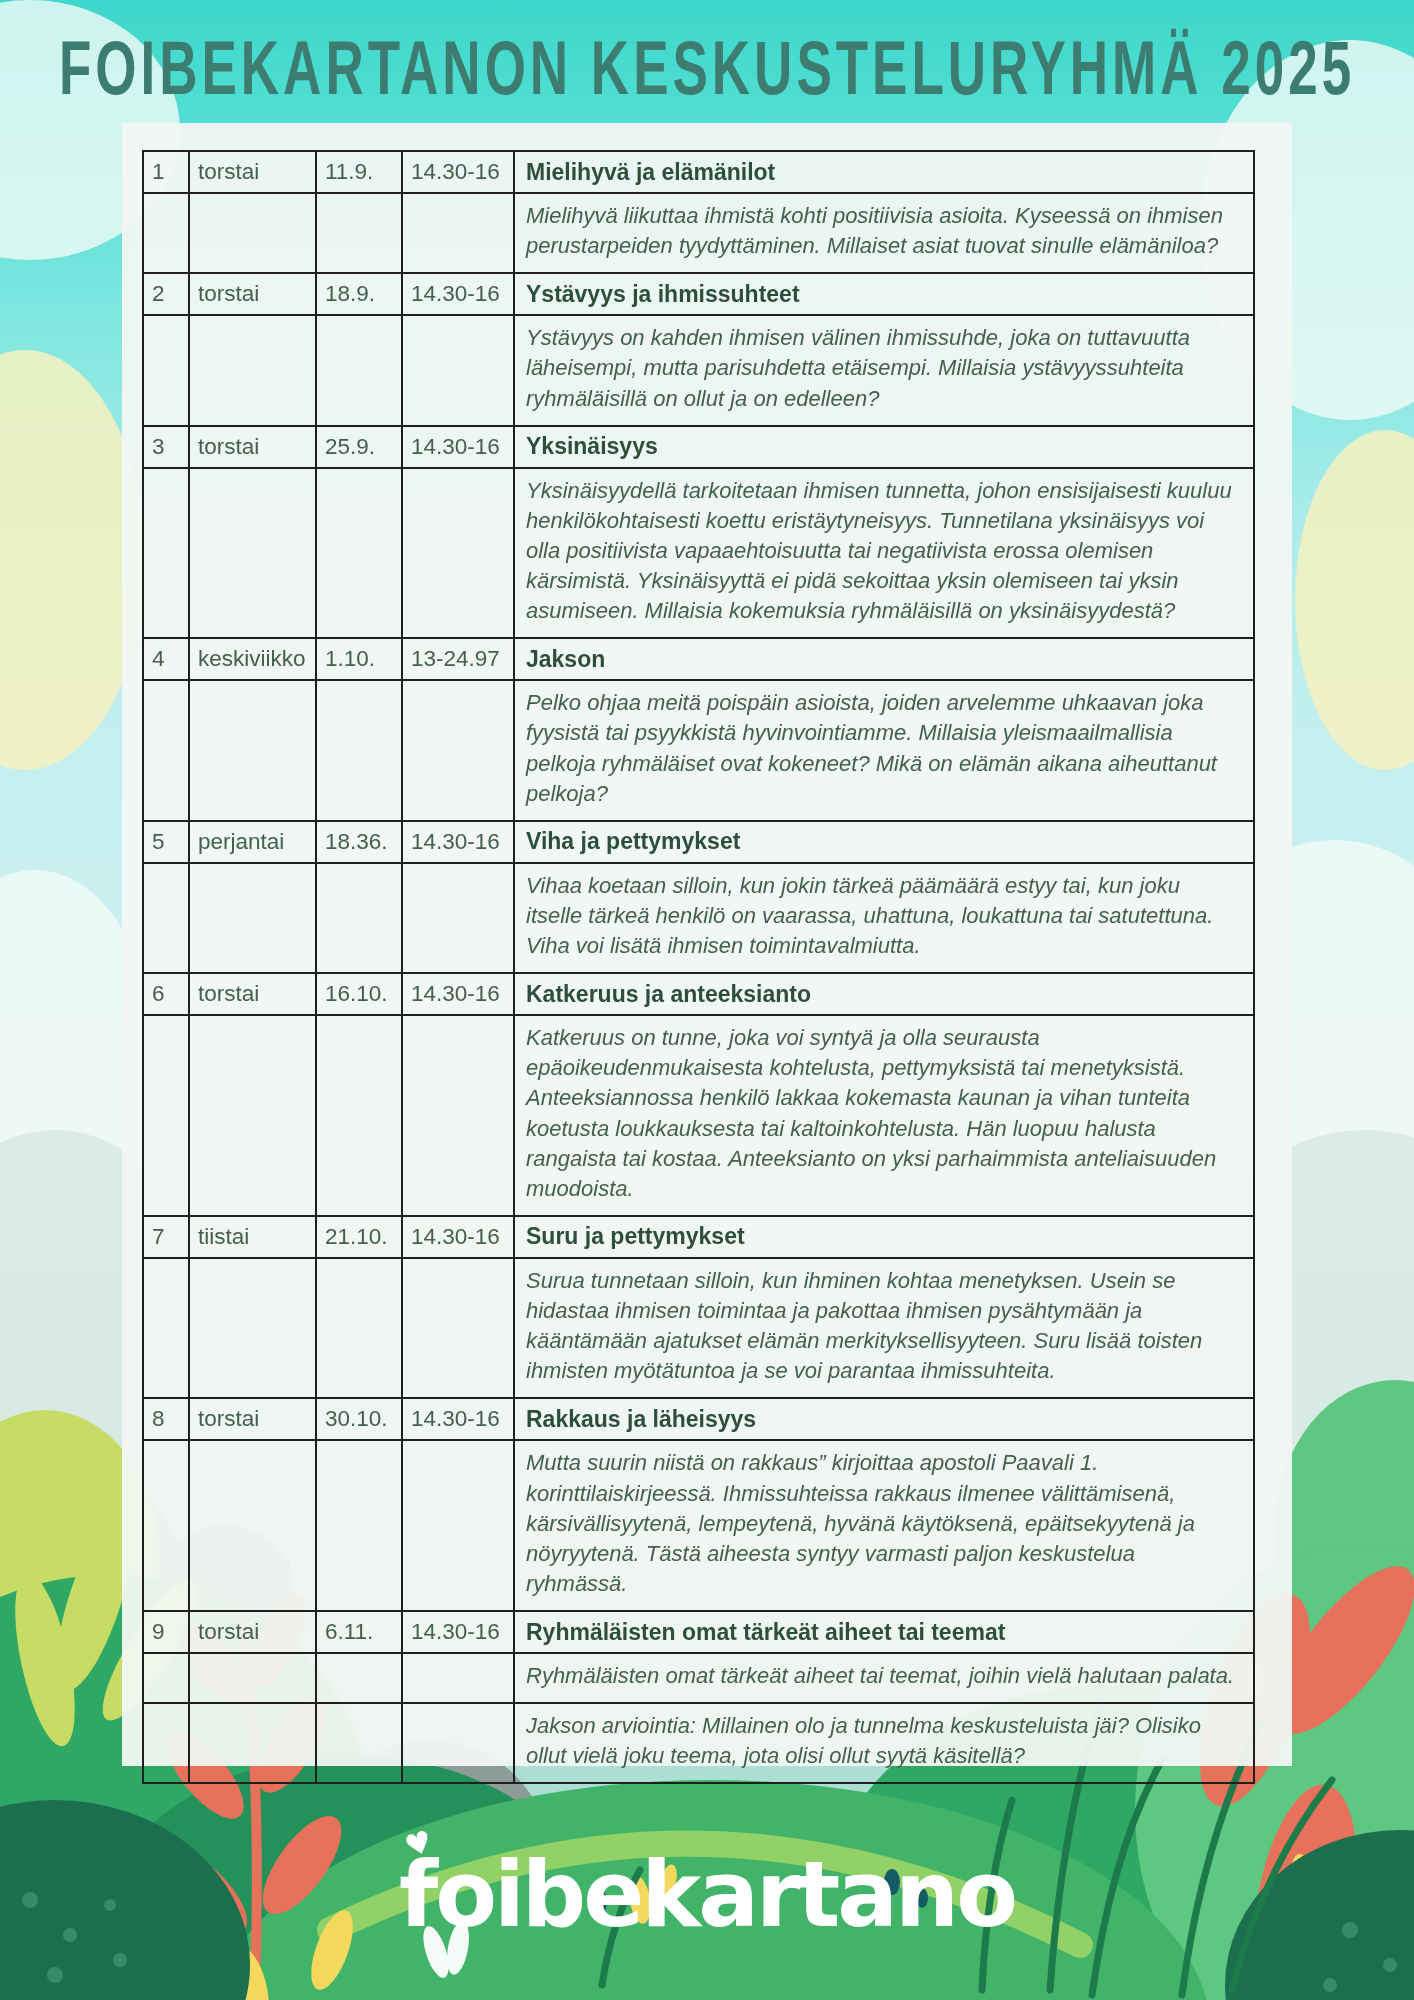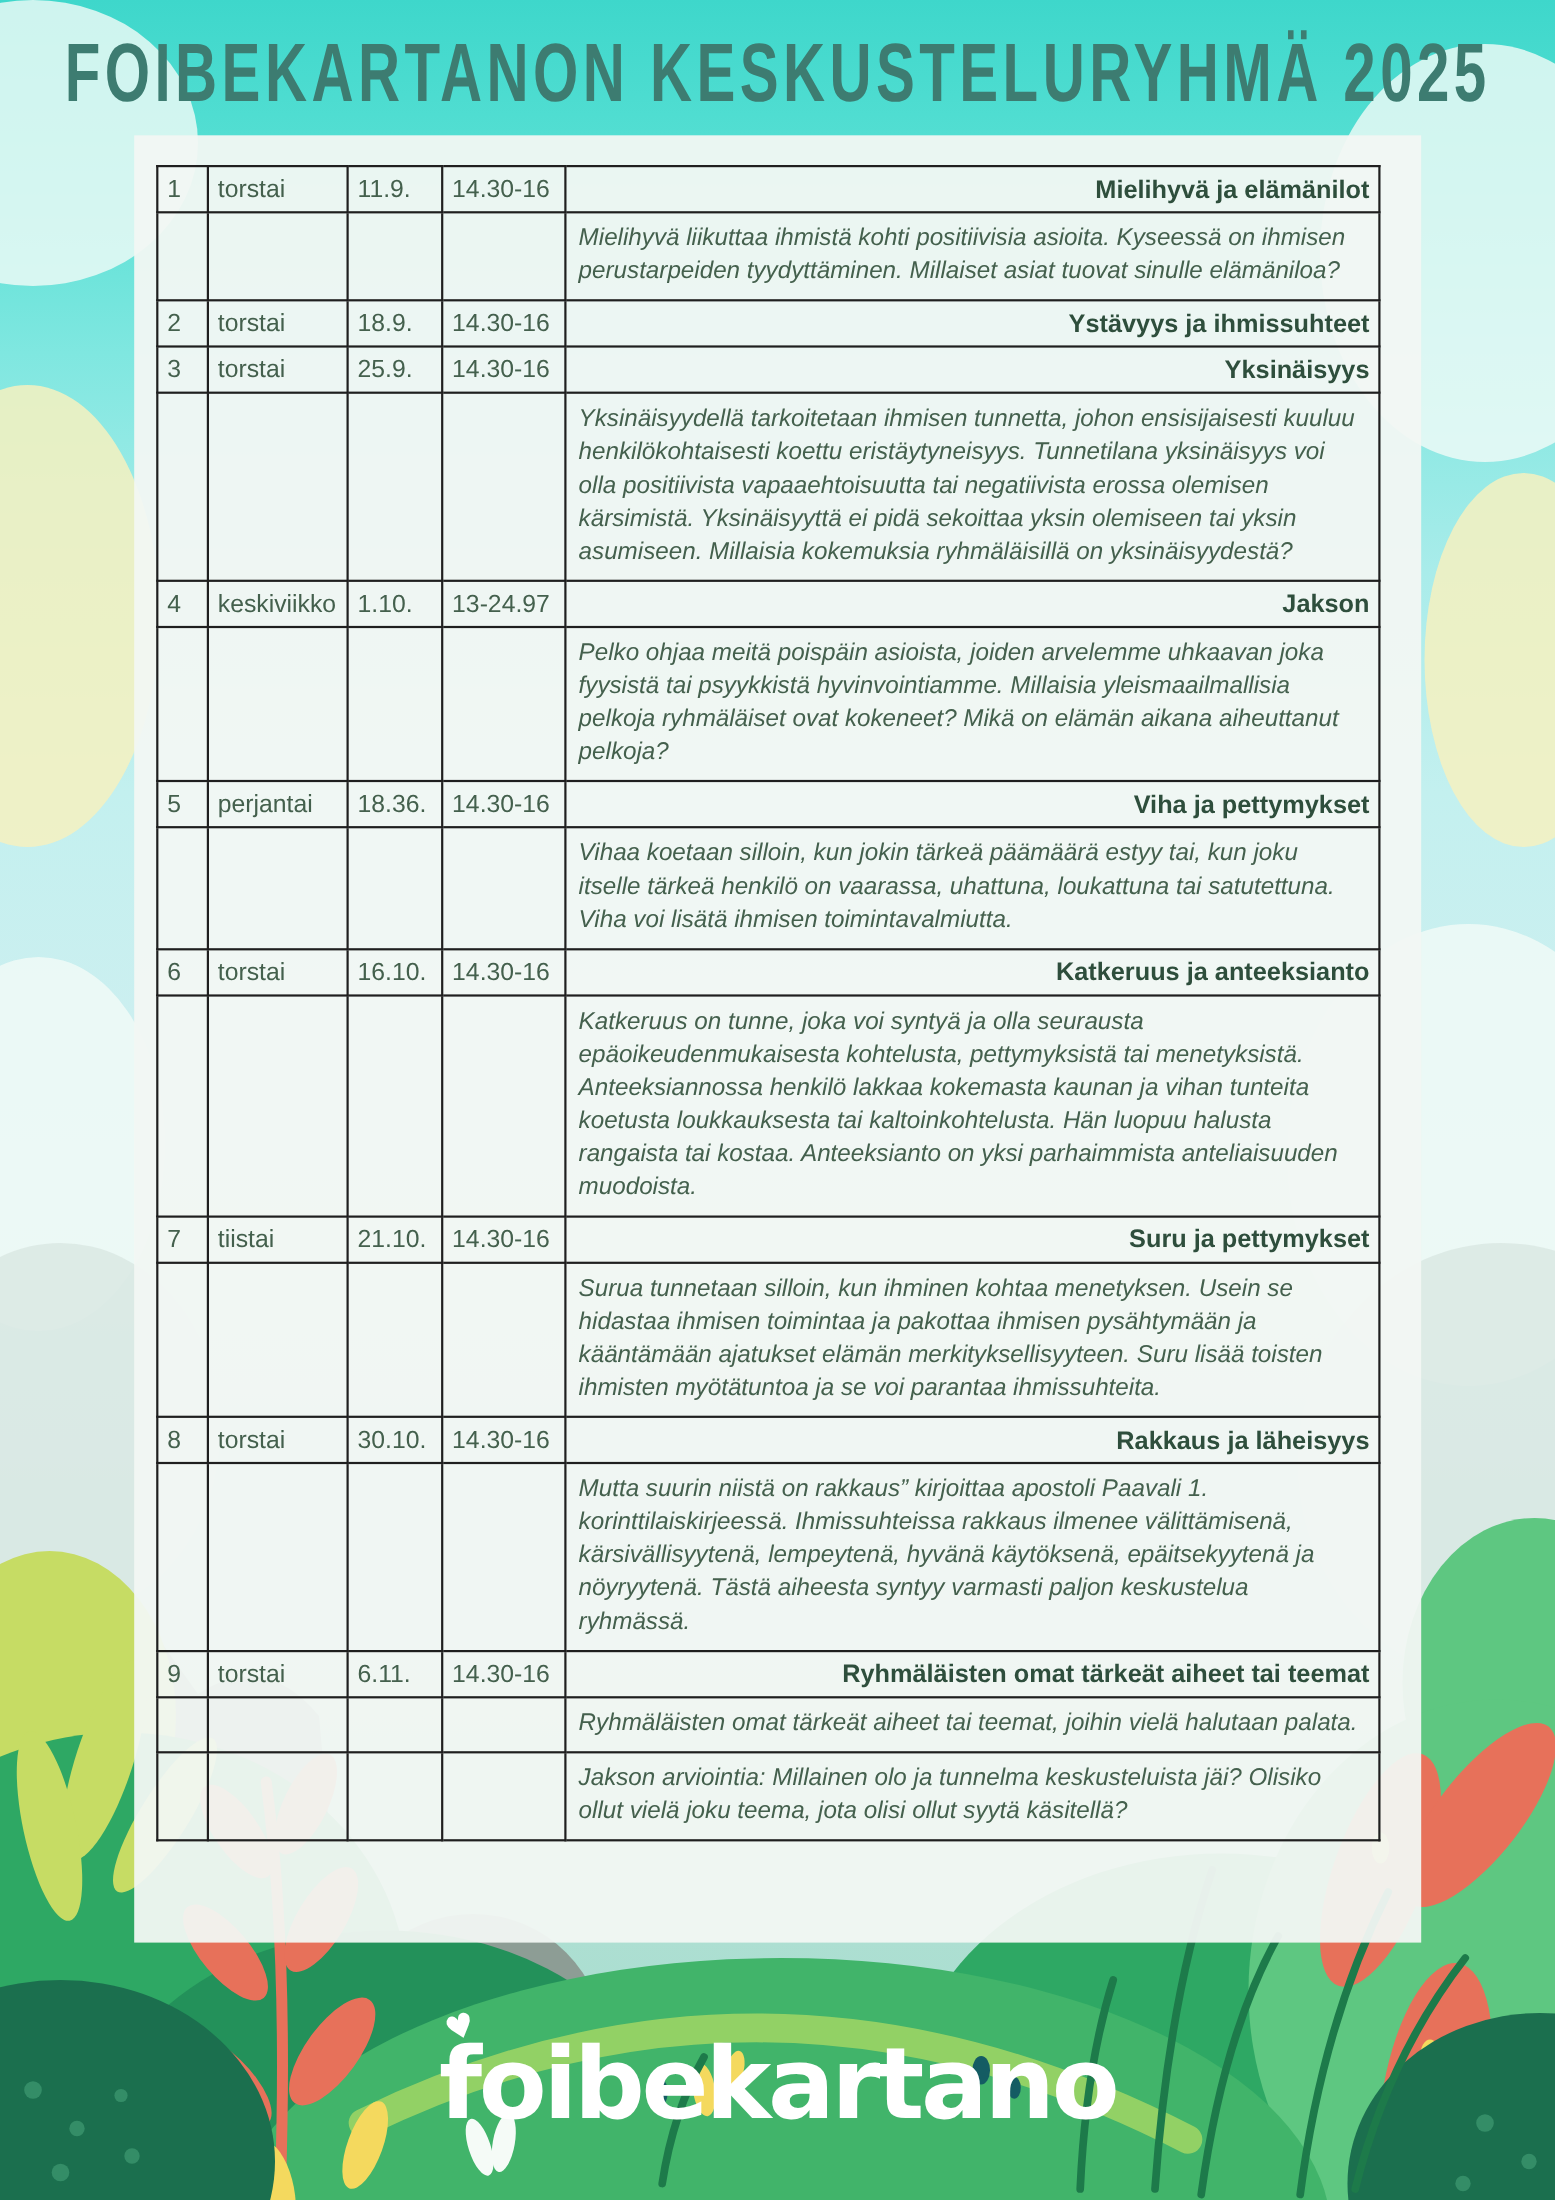--- a/index.html
+++ b/index.html
@@ -56,21 +56,21 @@
   table.schedule td{
     border:2px solid var(--border);
     color:var(--table-text);
     font-size:22.5px;
     padding:2px 8px;
     vertical-align:middle;
     overflow:hidden;
   }
   tr.title-row td{height:36px;}
   tr.title-row td.topic{
-    font-weight:bold;color:var(--topic-text);font-size:23px;padding-left:11px;text-align:right;
+    font-weight:bold;color:var(--topic-text);font-size:23px;padding-left:11px;
   }
   tr.desc-row td{height:24px;}
   tr.desc-row td.desc{
     font-style:italic;font-size:22px;line-height:1.37;
     padding:7px 12px 11px 11px;vertical-align:top;color:var(--table-text);margin-left:32px;
   }
 
   
   .logo{
     position:absolute;left:50%;top:1842px;transform:translateX(-50%);
@@ -209,20 +209,27 @@
           <td></td>
           <td class="desc">Mielihyvä liikuttaa ihmistä kohti positiivisia asioita. Kyseessä on ihmisen perustarpeiden tyydyttäminen. Millaiset asiat tuovat sinulle elämäniloa?</td>
         </tr>
         <tr class="title-row">
           <td>2</td>
           <td>torstai</td>
           <td>18.9.</td>
           <td>14.30-16</td>
           <td class="topic">Ystävyys ja ihmissuhteet</td>
         </tr>
+        <tr class="desc-row">
+          <td></td>
+          <td></td>
+          <td></td>
+          <td></td>
+          <td class="desc">Ystävyys on kahden ihmisen välinen ihmissuhde, joka on tuttavuutta läheisempi, mutta parisuhdetta etäisempi. Millaisia ystävyyssuhteita ryhmäläisillä on ollut ja on edelleen?</td>
+        </tr>
         <tr class="title-row">
           <td>3</td>
           <td>torstai</td>
           <td>25.9.</td>
           <td>14.30-16</td>
           <td class="topic">Yksinäisyys</td>
         </tr>
         <tr class="desc-row">
           <td></td>
           <td></td>

